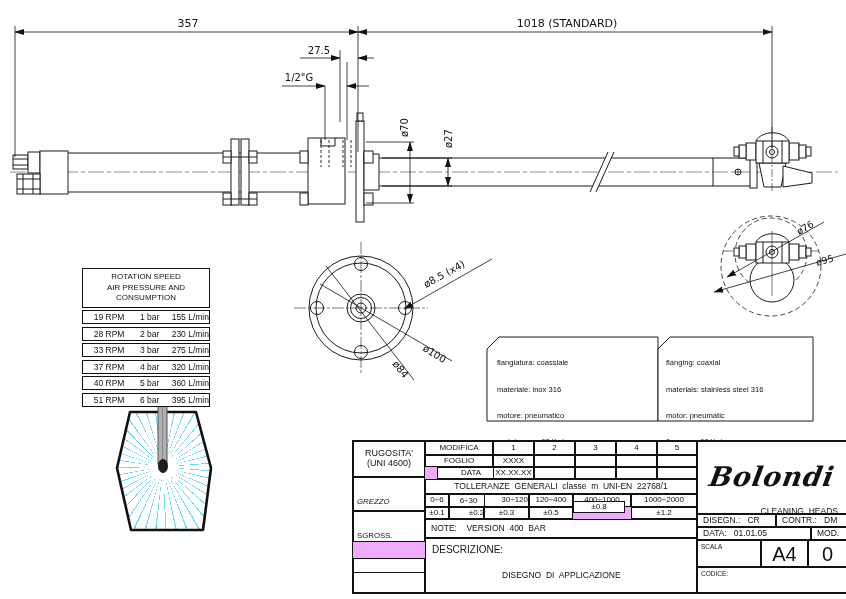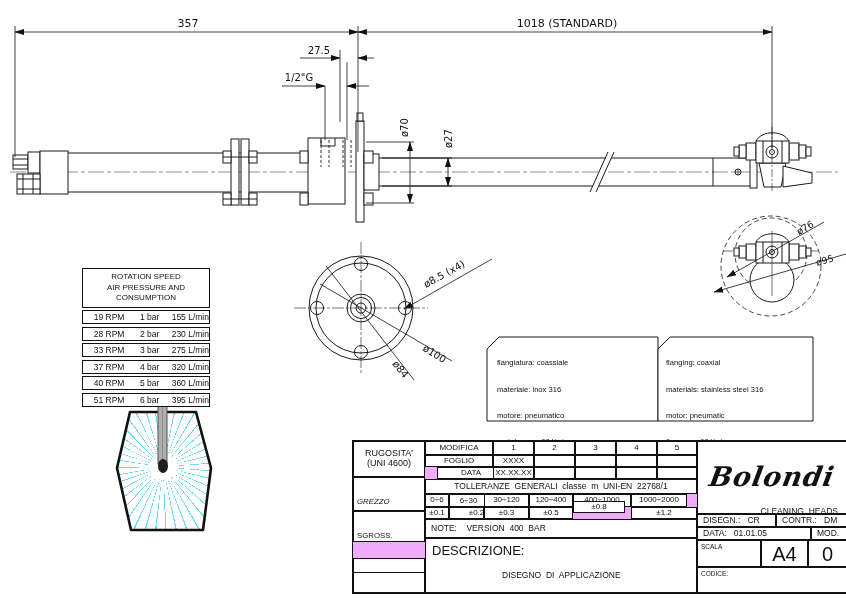--- a/index.html
+++ b/index.html
@@ -29,21 +29,21 @@
   .cell{position:absolute;border:1px solid #111;box-sizing:border-box;font-size:8px;line-height:1.1;
         overflow:hidden;white-space:pre;background:#fff;}
   .cc{display:flex;align-items:center;justify-content:center;text-align:center;}
   .rough .rlabel{padding:2px 0 0 3px;font-size:7.8px;}
   .lbl-tiny{position:absolute;left:3px;top:2px;font-size:6.5px;} .big20{font-size:20px;}
   .logo-cell{text-align:center;}
   .logo{font-family:"DejaVu Serif",serif;font-style:italic;font-weight:bold;font-size:27px;
         transform:skewX(-10deg);margin-top:2px;letter-spacing:1px;}
   .tag{font-size:8.5px;text-align:right;padding-right:8px;margin-top:-2px;}
   .desc-lines{position:absolute;left:76px;top:5px;line-height:12.4px;font-size:8.5px;}
-  .desc-lbl{position:absolute;left:6px;top:5px;font-size:13px;}
+  .desc-lbl{position:absolute;left:6px;top:5px;font-size:10px;}
   .padl{padding-left:5px;display:flex;align-items:center;}
 </style>
 </head>
 <body>
 
 <div id="root">
 
   <div class="spray-rays"></div>
 
   <svg class="canvas" width="846" height="599" viewBox="0 0 846 599">
@@ -329,27 +329,27 @@
     <div class="cell" style="left:222px;top:26px;width:41px;height:12px;"></div>
     <div class="cell" style="left:263px;top:26px;width:41px;height:12px;"></div>
     <div class="cell" style="left:304px;top:26px;width:40px;height:12px;"></div>
 
     <div class="cell cc" style="left:72px;top:38px;width:272px;height:15px;font-size:8.5px;">
       <span>TOLLERANZE  GENERALI  classe  m  UNI-EN  22768/1</span></div>
     <div class="cell cc" style="left:72px;top:53px;width:24px;height:13px;">
       <span>0÷6</span></div>
     <div class="cell cc" style="left:96px;top:53px;width:39px;height:13px;align-items:flex-end;">
       <span>6÷30</span></div>
-    <div class="cell cc" style="left:131px;top:53px;width:45px;height:13px;">
+    <div class="cell cc" style="left:131px;top:53px;width:45px;height:13px;justify-content:flex-end;">
       <span>30÷120</span></div>
     <div class="cell cc" style="left:176px;top:53px;width:44px;height:13px;">
       <span>120÷400</span></div>
     <div class="cell cc" style="left:220px;top:53px;width:58px;height:13px;">
       <span>400÷1000</span></div>
-    <div class="cell cc" style="left:278px;top:53px;width:56px;height:13px;">
+    <div class="cell cc" style="left:278px;top:53px;width:66px;height:13px;">
       <span>1000÷2000</span></div>
     <div class="cell cc" style="left:72px;top:66px;width:24px;height:12px;">
       <span>±0.1</span></div>
     <div class="cell cc" style="left:96px;top:66px;width:35px;height:12px;padding-left:20px;">
       <span>±0.2</span></div>
     <div class="cell cc" style="left:131px;top:66px;width:45px;height:12px;">
       <span>±0.3</span></div>
     <div class="cell cc" style="left:176px;top:66px;width:44px;height:12px;">
       <span>±0.5</span></div>
     <div class="cell cc" style="left:220px;top:60px;width:52px;height:12px;">

